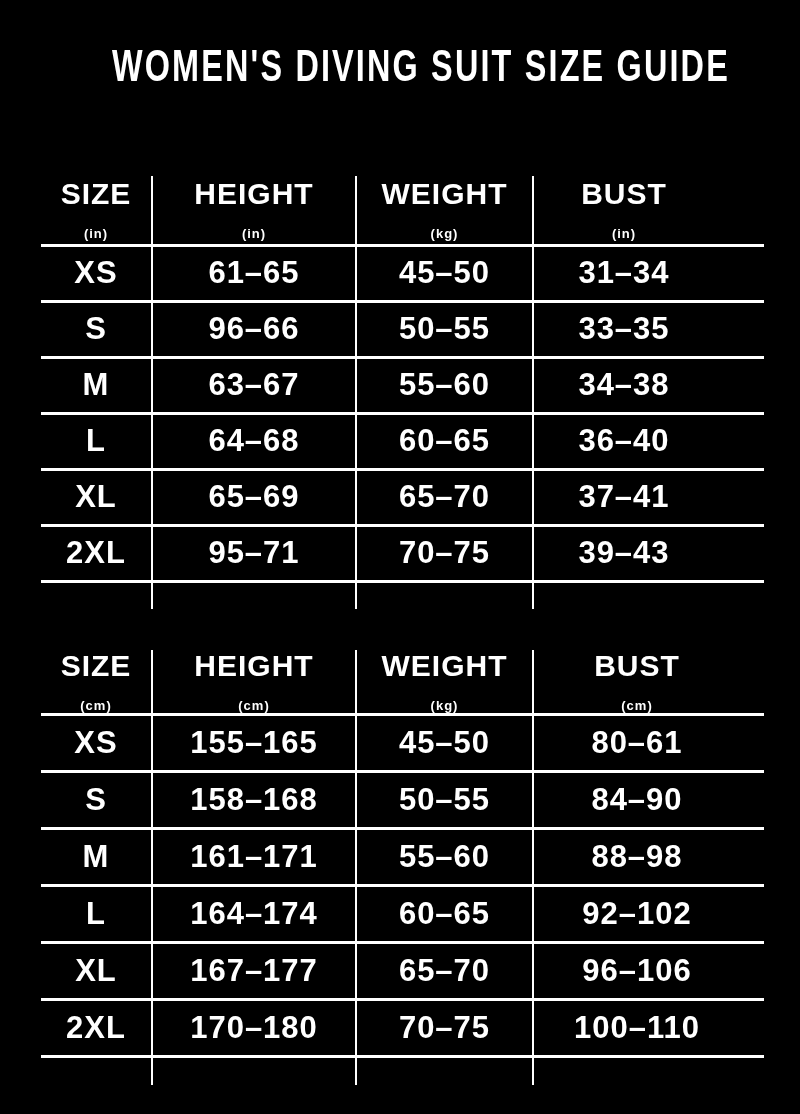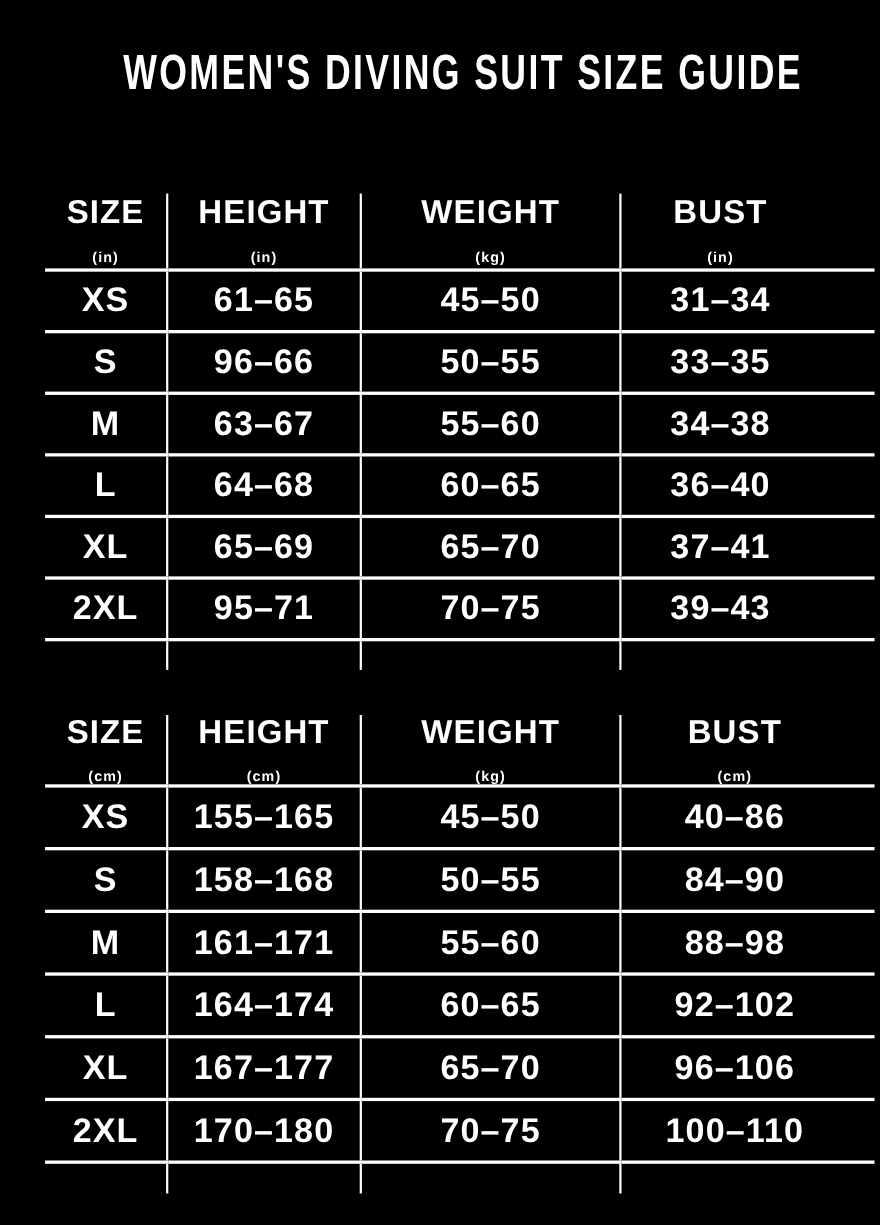--- a/index.html
+++ b/index.html
@@ -50,22 +50,22 @@
   .size-table th, .size-table td {
     border-left:2px solid var(--fg);
     text-align:center;
     vertical-align:middle;
     padding:0;
     overflow:hidden;
   }
   .size-table th:first-child, .size-table td:first-child { border-left:none; }
 
   .size-table th:nth-child(1) { width:111px; }
-  .size-table th:nth-child(2) { width:176px; }
-  .size-table th:nth-child(3) { width:236px; }
+  .size-table th:nth-child(2) { width:204px; }
+  .size-table th:nth-child(3) { width:177px; }
   .size-table th:nth-child(4) { width:231px; }
 
   .size-table thead th { border-bottom:3px solid var(--fg); }
   table.t1 thead th { height:69px; }
   table.t2 thead th { height:62px; }
 
   .h-label {
     display:block;
     font-size:30px; font-weight:bold;
     letter-spacing:1px;
@@ -187,21 +187,21 @@
             <span class="h-label">BUST</span>
             <span class="h-unit">(cm)</span>
           </th>
         </tr>
       </thead>
       <tbody>
         <tr>
           <td>XS</td>
           <td>155–165</td>
           <td>45–50</td>
-          <td>40–86</td>
+          <td>80–61</td>
         </tr>
         <tr>
           <td>S</td>
           <td>158–168</td>
           <td>50–55</td>
           <td>84–90</td>
         </tr>
         <tr>
           <td>M</td>
           <td>161–171</td>

